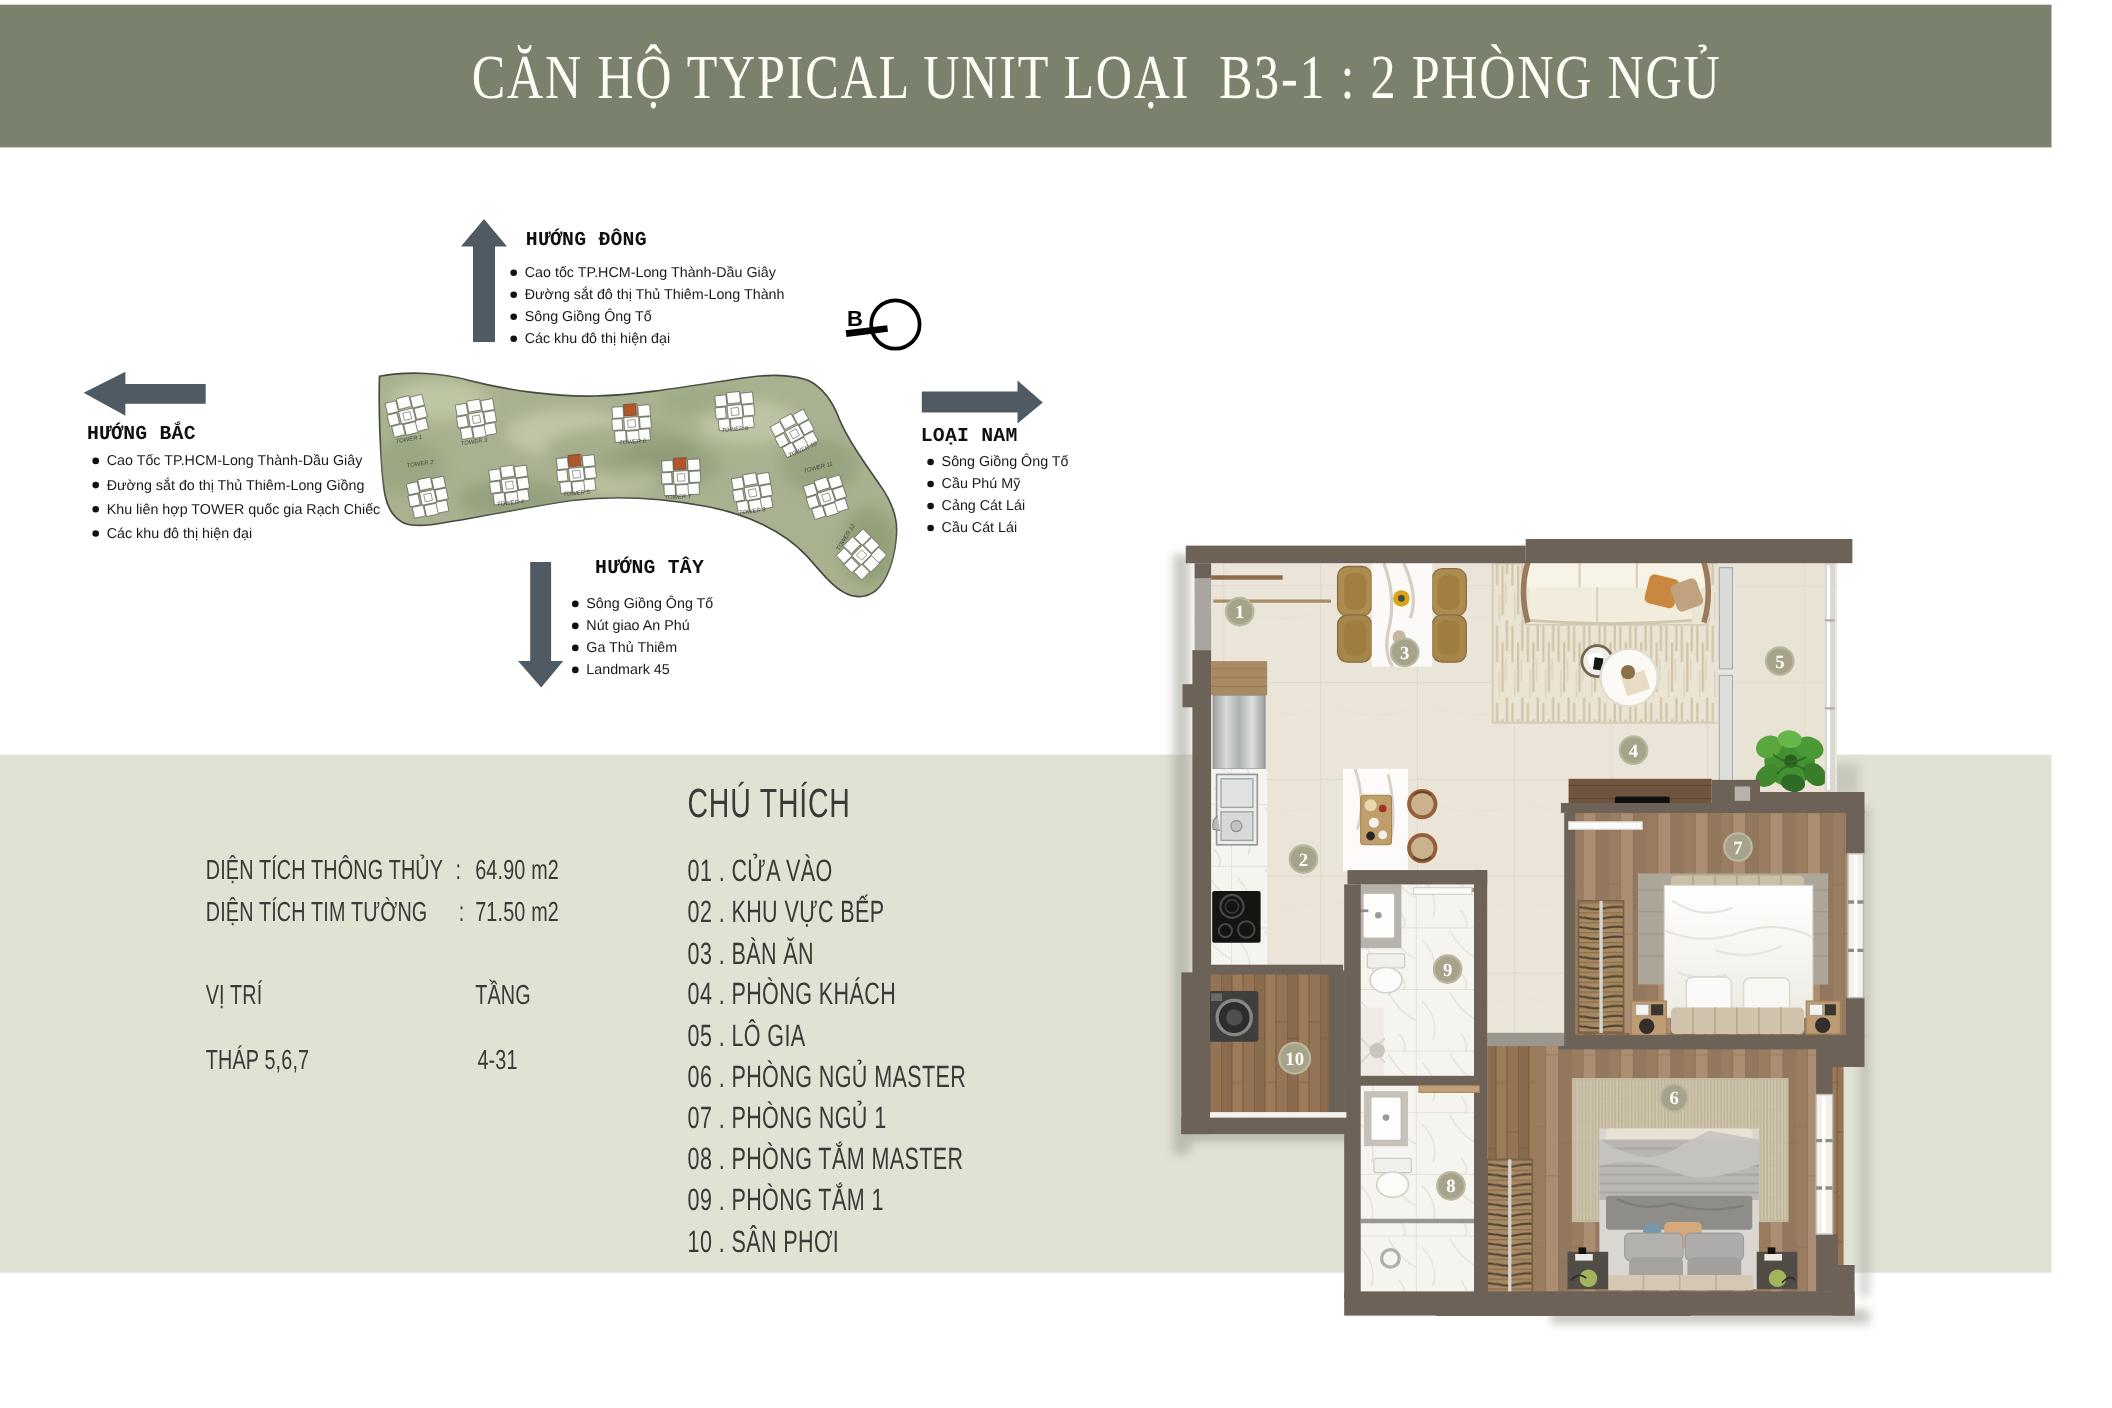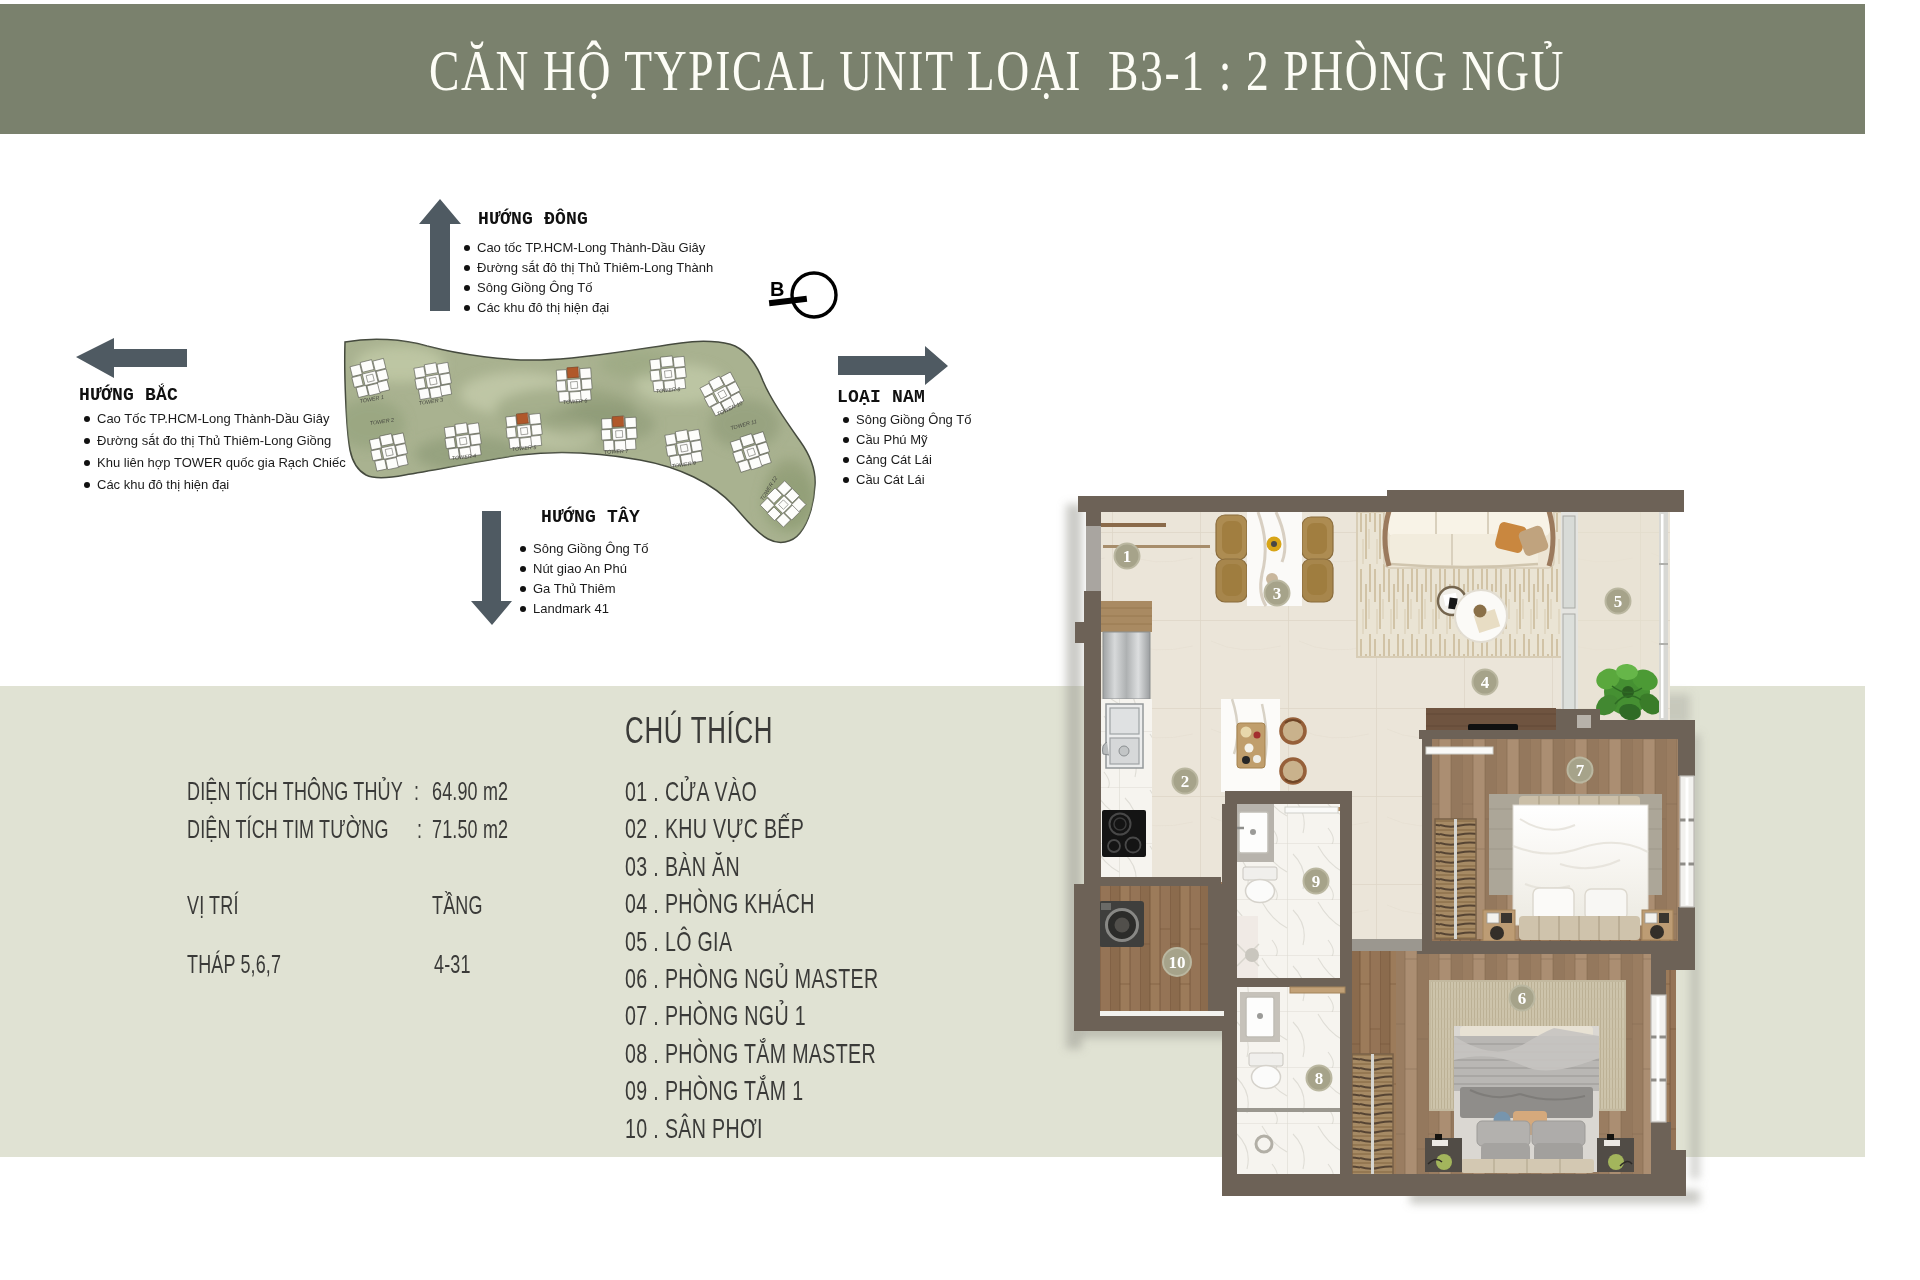--- a/index.html
+++ b/index.html
@@ -60,21 +60,21 @@
     <div>Cầu Phú Mỹ</div>
     <div>Cảng Cát Lái</div>
     <div>Cầu Cát Lái</div>
   </div>
 
   <div class="abs dirhead" style="left:516px;top:504px;margin-left:25px;">HƯỚNG TÂY</div>
   <div class="abs dirlist" style="left:533px;top:535px;line-height:20px;">
     <div>Sông Giồng Ông Tố</div>
     <div>Nút giao An Phú</div>
     <div>Ga Thủ Thiêm</div>
-    <div>Landmark 41</div>
+    <div>Landmark 45</div>
   </div>
 
   <svg class="abs" style="left:330px;top:325px" width="505" height="235" viewBox="330 325 505 235">
     <defs>
       <filter id="sb" x="-40%" y="-40%" width="180%" height="180%">
           <feGaussianBlur stdDeviation="6"></feGaussianBlur>
         </filter>
       <clipPath id="ribclip">
           <path d="M345,338 C 372,333 403,335 427,342 C 462,351 506,357 541,356 C 586,355 644,344 681,339 C 701,336 723,337 735,342 C 747,348 757,361 763,377 C 771,396 786,417 800,437 C 810,451 816,466 815,481 C 814,499 809,518 800,529 C 792,539 779,541 768,535 C 755,528 744,513 734,502 C 713,479 679,463 640,456 C 602,449 560,446 520,451 C 478,457 437,466 405,471 C 389,474 374,475 366,471 C 357,466 352,456 350,446 C 346,424 344,368 345,338 Z"></path>
         </clipPath>

